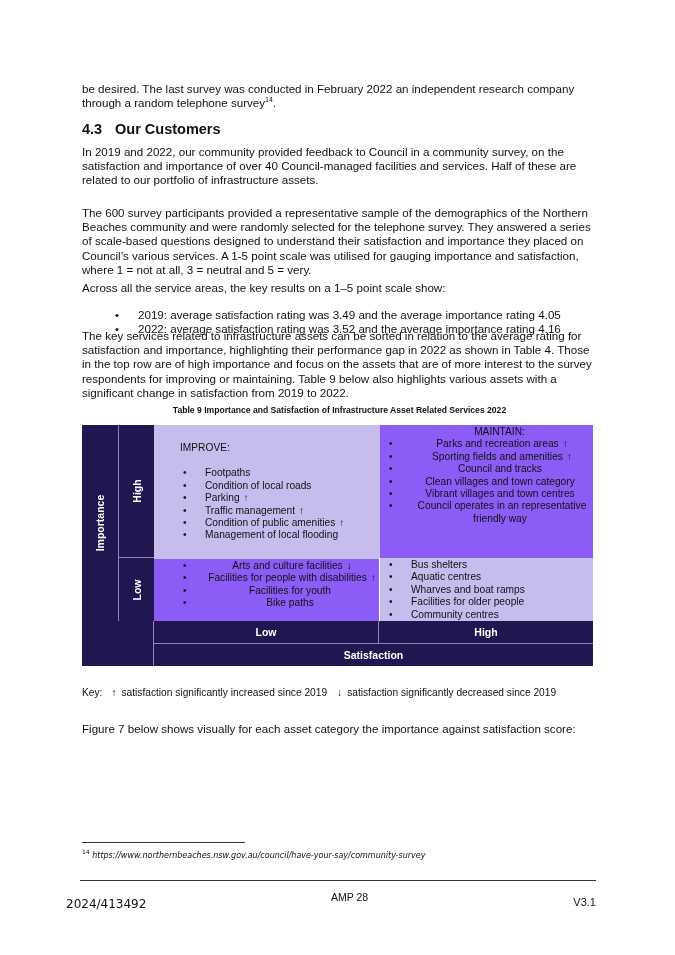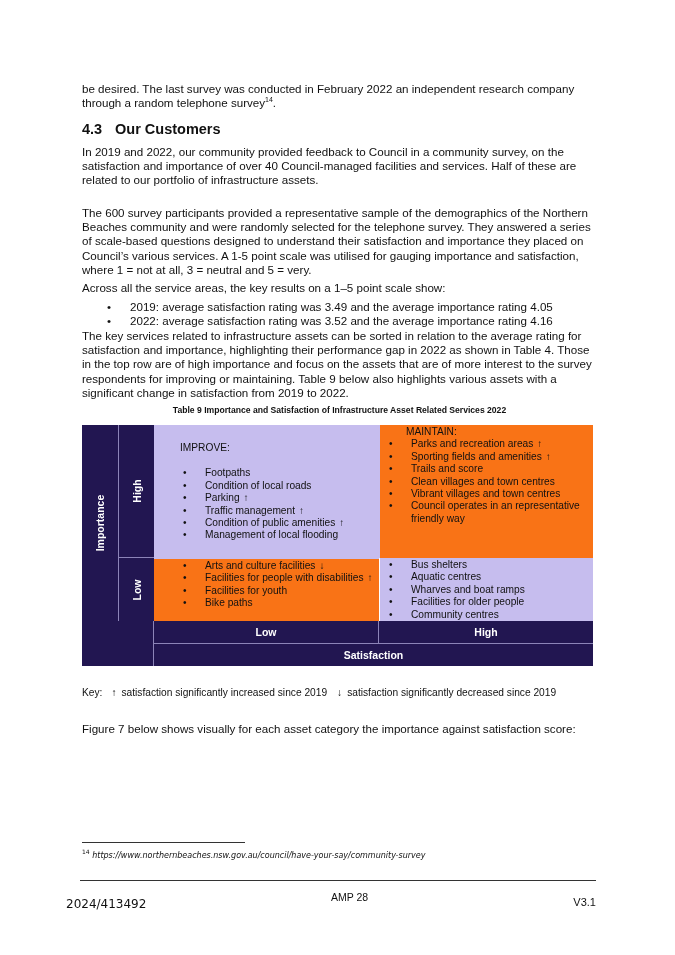--- a/index.html
+++ b/index.html
@@ -1,29 +1,29 @@
 <!DOCTYPE html>
 <html><head>
 <meta charset="utf-8">
 <style>
   html, body { margin:0; padding:0; background:#fff; }
   body { width:675px; height:955px; position:relative; font-family:"Liberation Sans", sans-serif; color:#111; overflow:hidden; }
   .p { position:absolute; left:82px; width:515px; font-size:11.6px; line-height:14.2px; margin:0; }
   h2 { position:absolute; left:82px; top:121px; margin:0; font-size:14.5px; font-weight:bold; }
   h2 .num { display:inline-block; width:33px; }
   sup { font-size:7px; vertical-align:super; line-height:0; }
-  ul.bul { position:absolute; left:82px; margin:8px; padding:0; list-style:none; font-size:11.6px; line-height:14.2px; }
+  ul.bul { position:absolute; left:82px; margin:16px; padding:0; list-style:none; font-size:11.6px; line-height:14.2px; }
   ul.bul li { position:relative; padding-left:40px; }
   ul.bul li::before { content:"•"; position:absolute; left:17px; }
   .caption { position:absolute; top:405px; left:82px; width:515px; text-align:center; font-size:8.6px; font-weight:bold; }
   .tbl { position:absolute; left:82px; top:425px; width:511px; height:241px; }
   .cell { position:absolute; box-sizing:border-box; }
   .dark { background:#221651; color:#fff; }
   .lav { background:#c6bdee; }
-  .white { background:#f97316; }
+  .white { background:#8b5cf6;text-align:center; }
   .vlabel { display:flex; align-items:center; justify-content:center; }
   .vlabel span { transform:rotate(-90deg); font-size:10.5px; font-weight:bold; white-space:nowrap; }
   .hlabel { display:flex; align-items:center; justify-content:center; font-size:10.5px; font-weight:bold; }
   .quad { font-size:10.2px; line-height:12.4px; color:#111; }
   .quad ul { list-style:none; margin:0; padding:0; }
   .quad li { position:relative; padding-left:25px; }
   .quad li::before { content:"•"; position:absolute; left:3px; }
   .arrow { margin-left:4px; font-size:10px; }
   .key { position:absolute; top:687px; left:82px; font-size:10.2px; }
   .key span { margin-right:5px; }
@@ -79,22 +79,22 @@
       <li><span>Condition of public amenities</span><span class="arrow">↑</span></li>
       <li><span>Management of local flooding</span><span class="arrow"></span></li>
     </ul>
   </div>
 
   <div class="cell white quad" style="left:297px;top:0;width:214px;height:133px;padding:1px 0 0 26px;border-left:1px solid #c6bdee;">
     <div style="margin-bottom:0;">MAINTAIN:</div>
     <ul style="margin-left:-20px;">
       <li><span>Parks and recreation areas</span><span class="arrow">↑</span></li>
       <li><span>Sporting fields and amenities</span><span class="arrow">↑</span></li>
-      <li><span>Trails and score</span><span class="arrow"></span></li>
-      <li><span>Clean villages and town centres</span><span class="arrow"></span></li>
+      <li><span>Council and tracks</span><span class="arrow"></span></li>
+      <li><span>Clean villages and town category</span><span class="arrow"></span></li>
       <li><span>Vibrant villages and town centres</span><span class="arrow"></span></li>
       <li><span>Council operates in an representative friendly way</span><span class="arrow"></span></li>
     </ul>
   </div>
 
   <div class="cell white quad" style="left:72px;top:133px;width:225px;height:63px;padding:1px 0 0 26px;border-top:1px solid #c6bdee;">
     <ul>
       <li><span>Arts and culture facilities</span><span class="arrow">↓</span></li>
       <li><span>Facilities for people with disabilities</span><span class="arrow">↑</span></li>
       <li><span>Facilities for youth</span><span class="arrow"></span></li>

